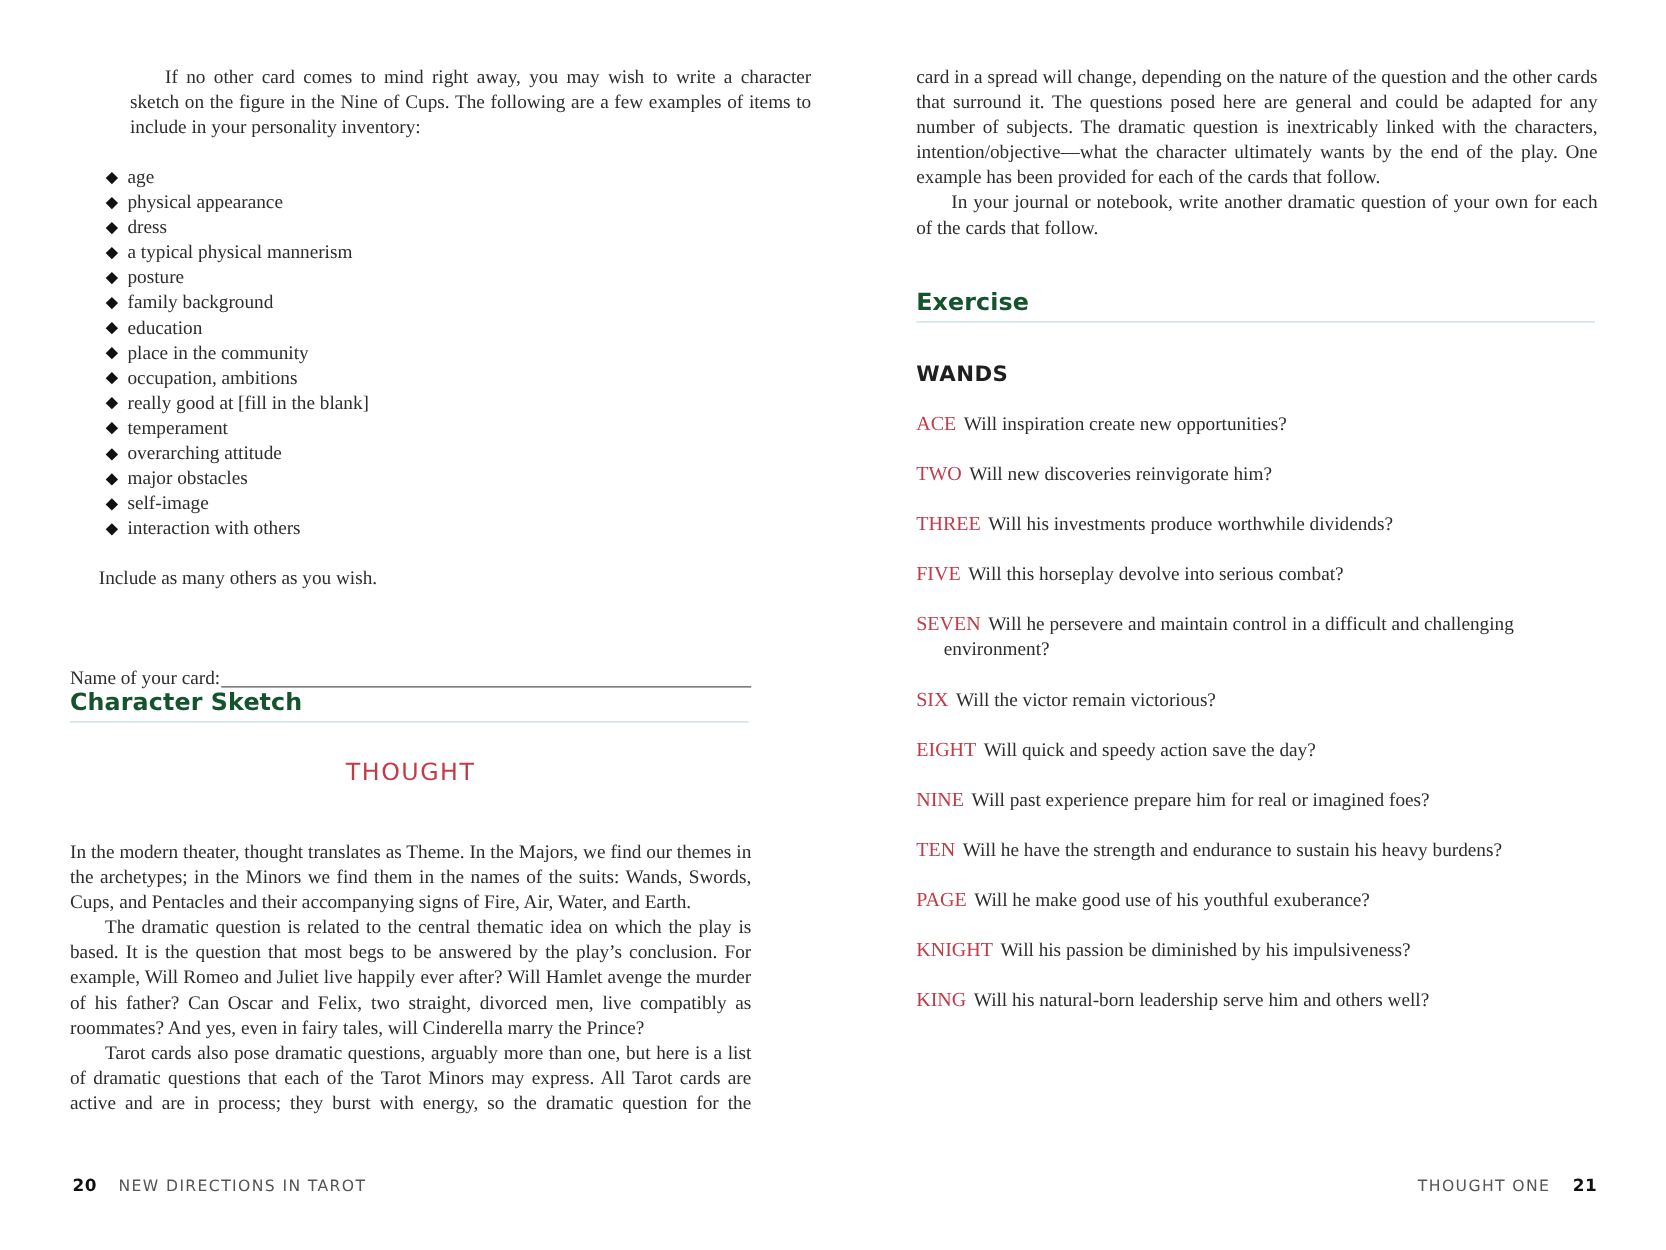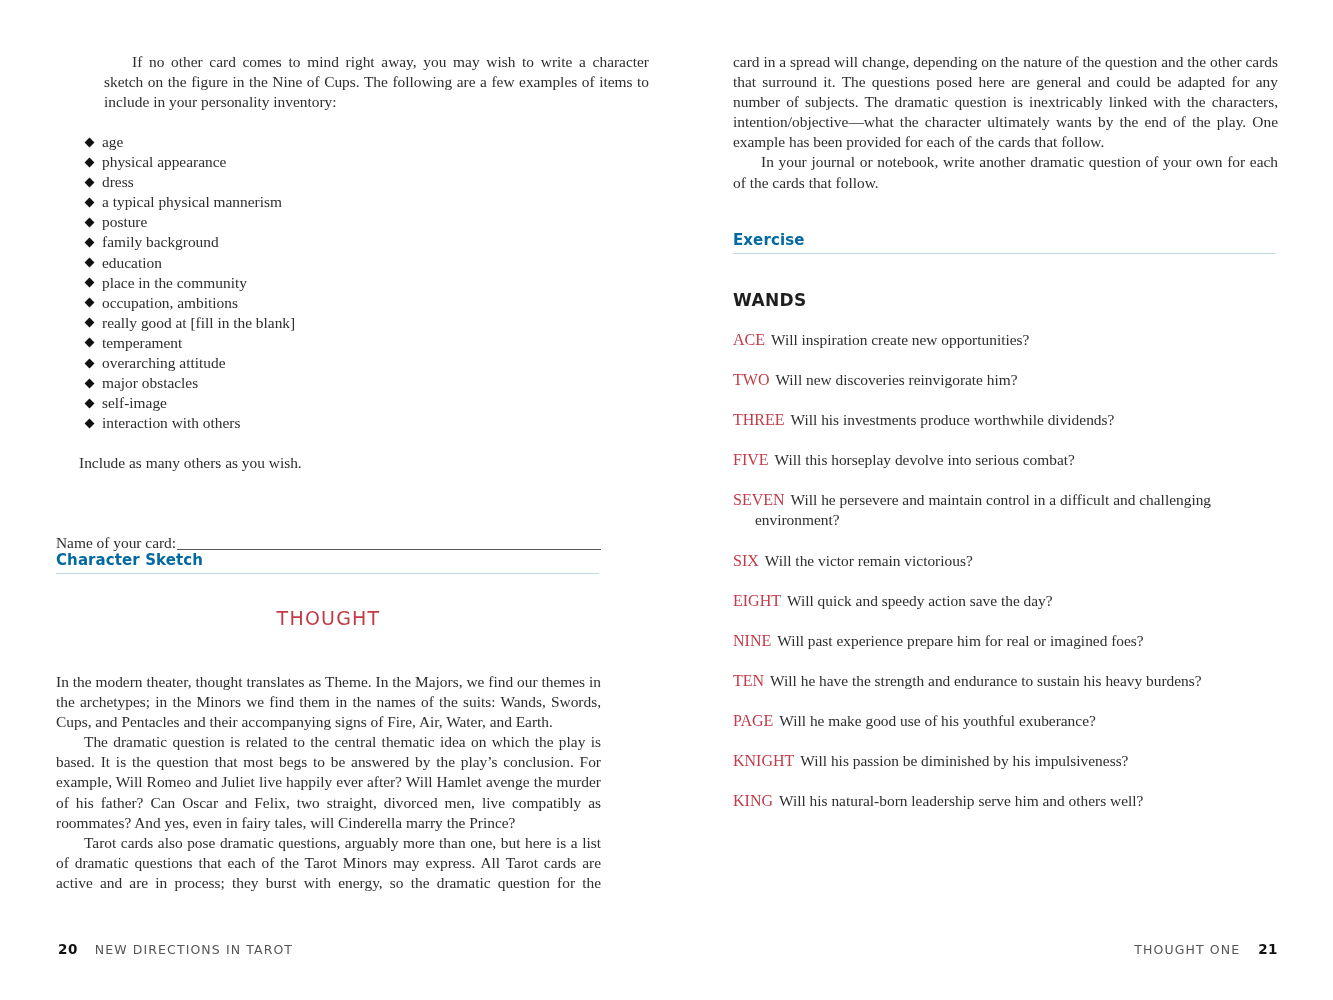--- a/index.html
+++ b/index.html
@@ -18,21 +18,21 @@
     #traits li { font-family: "Liberation Serif", serif; font-size: 15.4px; line-height: 20.1px; color: #2d2d2d; display: flex; align-items: center; }
     .diamond { display: inline-block; width: 7px; height: 7px; background: #111; transform: rotate(45deg); margin: 0 9px 0 2px; flex: none; }
 
     #include-more { position: absolute; top: 453px; left: 23px; font-family: "Liberation Serif", serif; font-size: 15.4px; line-height: 20px; color: #2d2d2d; }
 
     #name-field-row { position: absolute; top: 493px; left: 0; width: 545px; display: flex; align-items: flex-end; }
     #name-label { font-family: "Liberation Serif", serif; font-size: 15.4px; line-height: 20px; color: #2d2d2d; white-space: nowrap; margin-top: 40px; }
     #name-line { flex: 1; border: none; border-bottom: 1.5px solid #555; height: 16px; margin-left: 1px; margin-bottom: 3px; background: transparent; outline: none; font-family: "Liberation Serif", serif; font-size: 15px; padding: 0; }
 
     .section-heading { position: absolute; left: 0; width: 543px; }
-    .section-heading .title { font-family: "DejaVu Sans", sans-serif; font-size: 15px; font-weight: bold; color: #0369a1; letter-spacing: 0.1px; }
+    .section-heading .title { font-family: "DejaVu Sans", sans-serif; font-size: 19px; font-weight: bold; color: #14532d; letter-spacing: 0.1px; }
     .section-heading .rule { height: 0; border-top: 1.5px solid #c4dbe6; margin-top: 4px; }
 
     #heading-character-sketch { top: 551px; }
     #heading-exercise { top: 231px; }
 
     #thought-title { position: absolute; top: 607px; left: 0; width: 545px; text-align: center; font-family: "DejaVu Sans", sans-serif; font-size: 19px; letter-spacing: 1.2px; color: #c23b48; }
 
     #thought-body { position: absolute; top: 672px; left: 0; width: 545px; }
 
     #right-intro { position: absolute; top: 52px; left: 0; width: 545px; }

